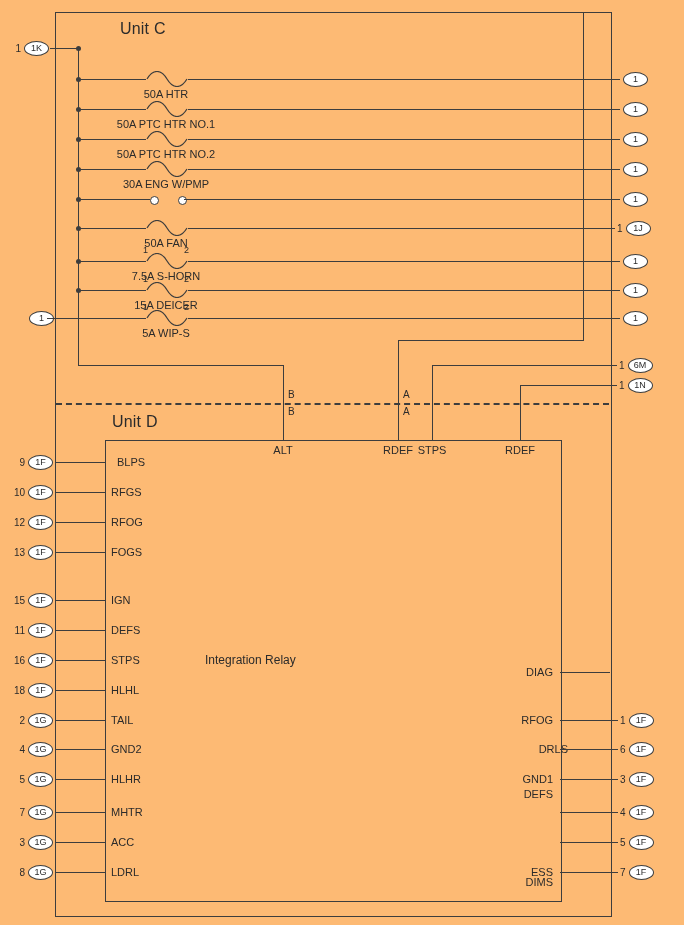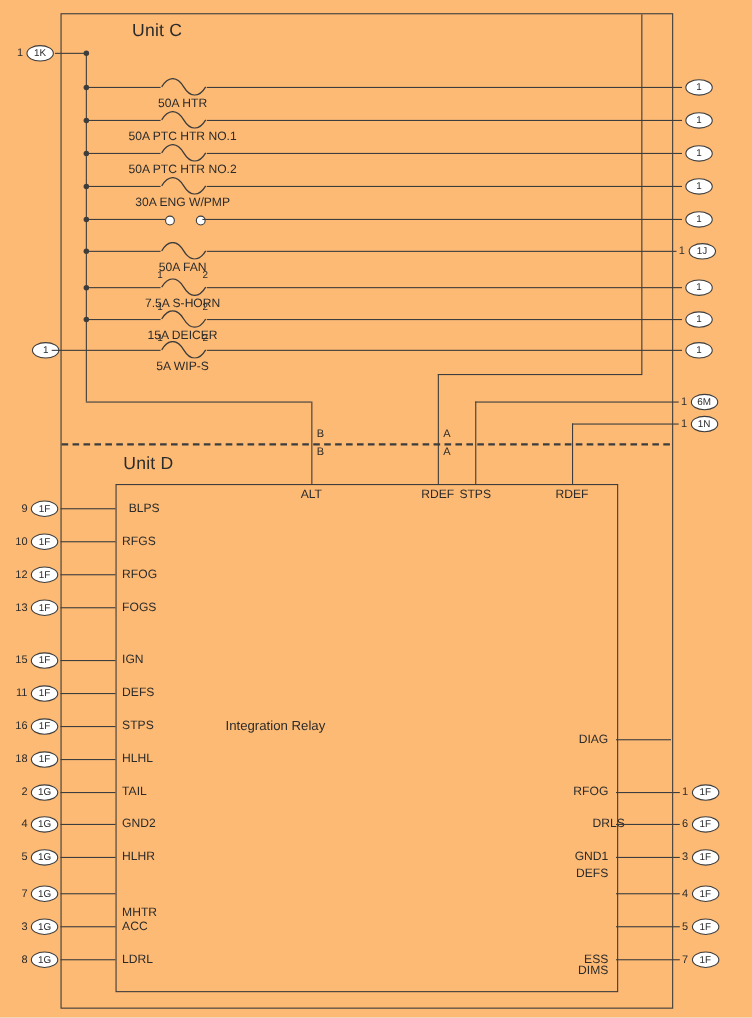--- a/index.html
+++ b/index.html
@@ -243,21 +243,21 @@
       <span class="num">5</span>
       <span class="pill">1G</span>
     </div>
   <div class="lbl" style="left:111px;top:773px">HLHR</div>
 
   <div class="hl" style="left:55px;top:812px;width:50px"></div>
   <div class="conn-group" style="right:631px;top:805px">
       <span class="num">7</span>
       <span class="pill">1G</span>
     </div>
-  <div class="lbl" style="left:111px;top:824px">MHTR</div>
+  <div class="lbl" style="left:111px;top:806px">MHTR</div>
 
   <div class="hl" style="left:55px;top:842px;width:50px"></div>
   <div class="conn-group" style="right:631px;top:835px">
       <span class="num">3</span>
       <span class="pill">1G</span>
     </div>
   <div class="lbl" style="left:111px;top:836px">ACC</div>
 
   <div class="hl" style="left:55px;top:872px;width:50px"></div>
   <div class="conn-group" style="right:631px;top:865px">

